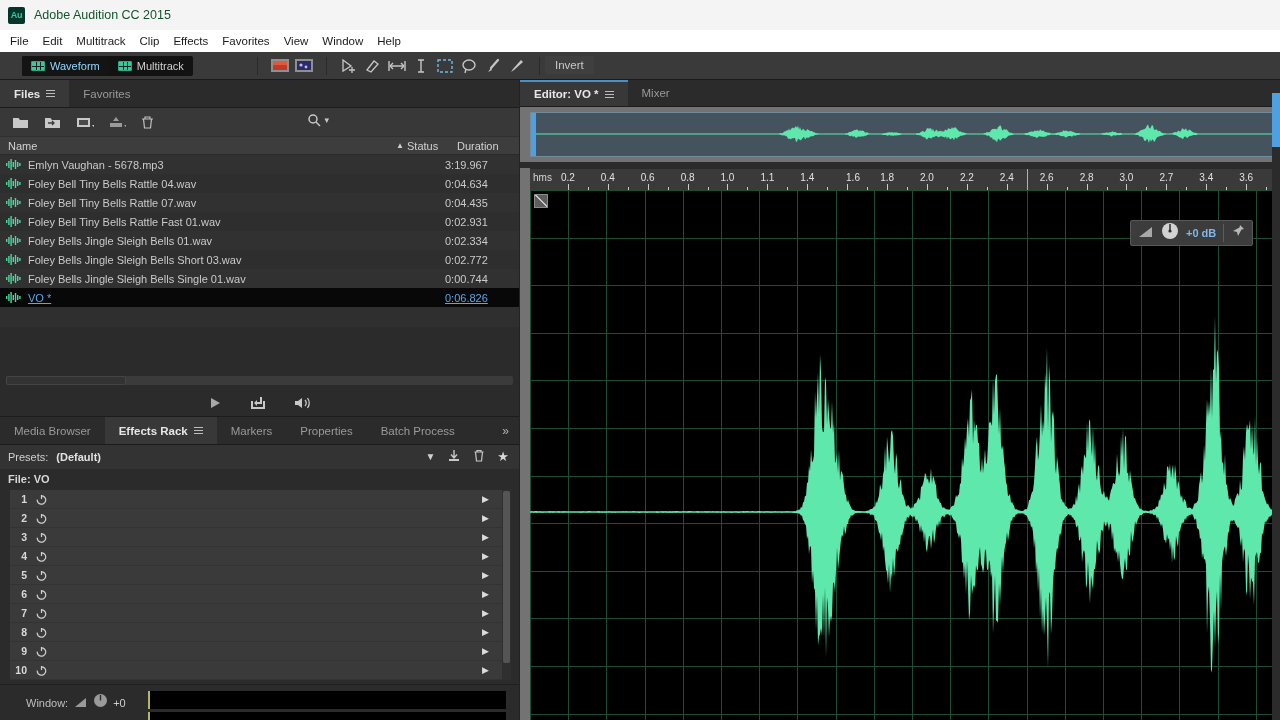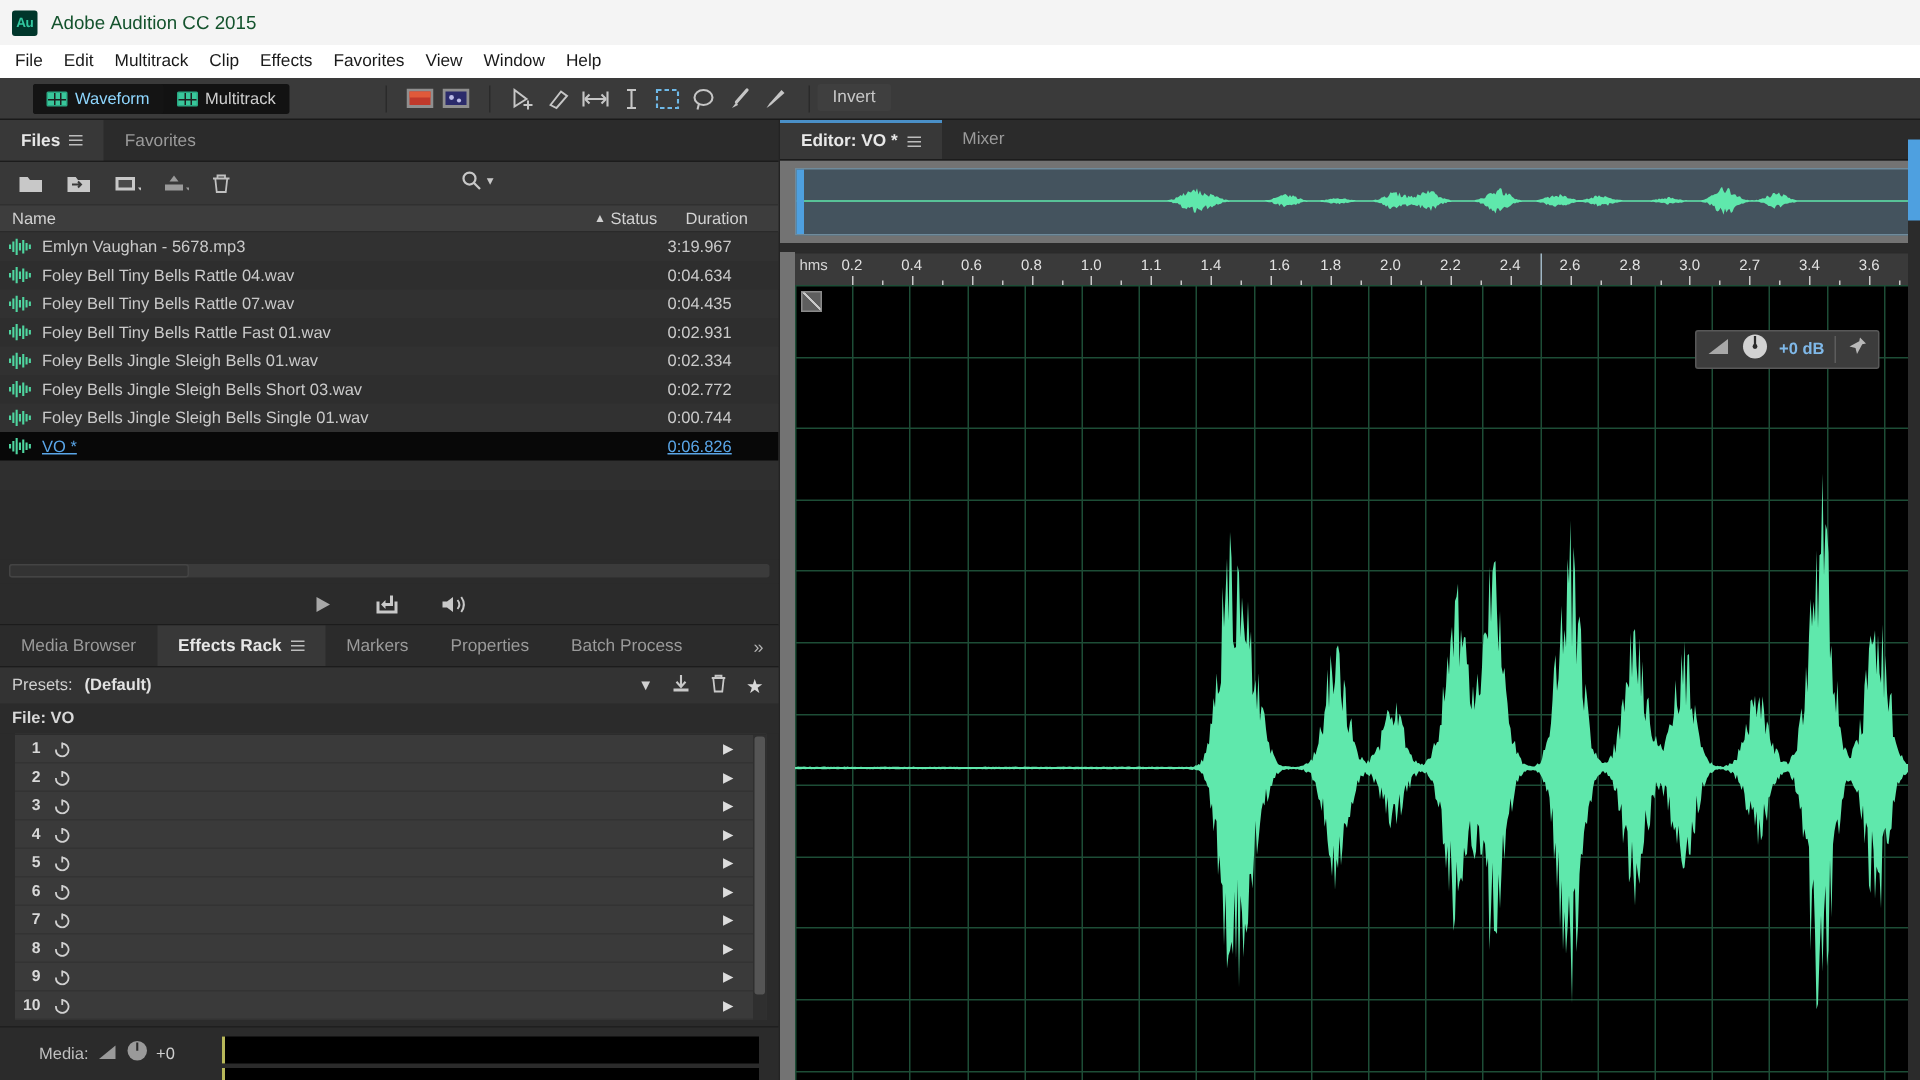--- a/index.html
+++ b/index.html
@@ -708,21 +708,21 @@
             <span style="flex:1"></span>
             <span class="arrow">▶</span>
           </div>
           <div id="fx-vscroll">
           <div class="t"></div>
         </div>
       </div>
     </div>
 
     <div id="input-row">
-      <span class="lbl">Media:</span>
+      <span class="lbl">Window:</span>
       <span>
         <svg width="14" height="12">
             <path d="M1 11 L12 2 L12 11 Z" fill="#9a9a9a"></path>
           </svg>
       </span>
       <span style="margin:0 5px">
         <svg width="15" height="15">
             <circle cx="7.5" cy="7.5" r="6.5" fill="#9a9a9a"></circle>
             <path d="M7.5 7.5 L7.5 2" stroke="#2b2b2b" stroke-width="1.4"></path>
           </svg>

